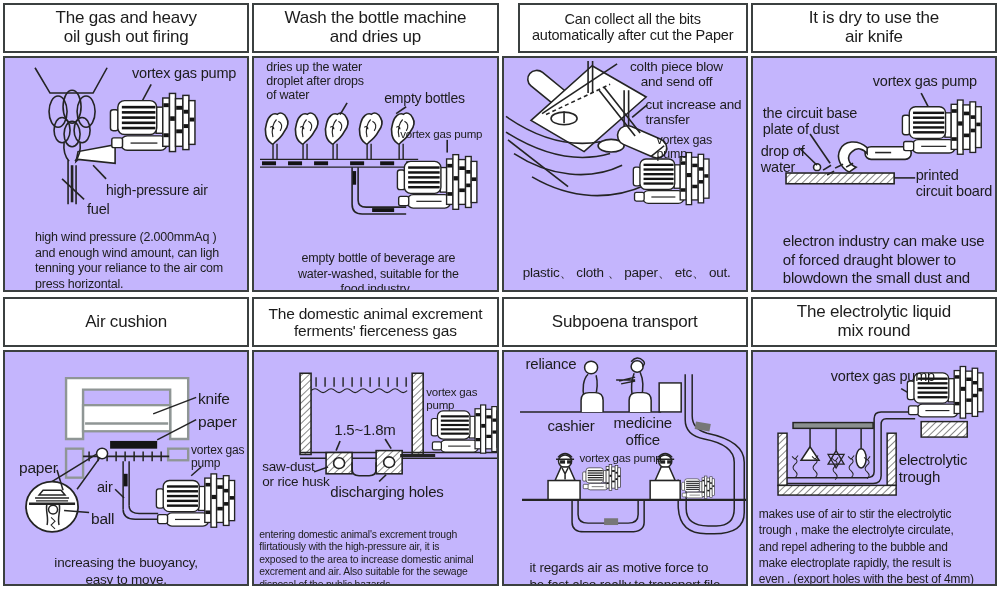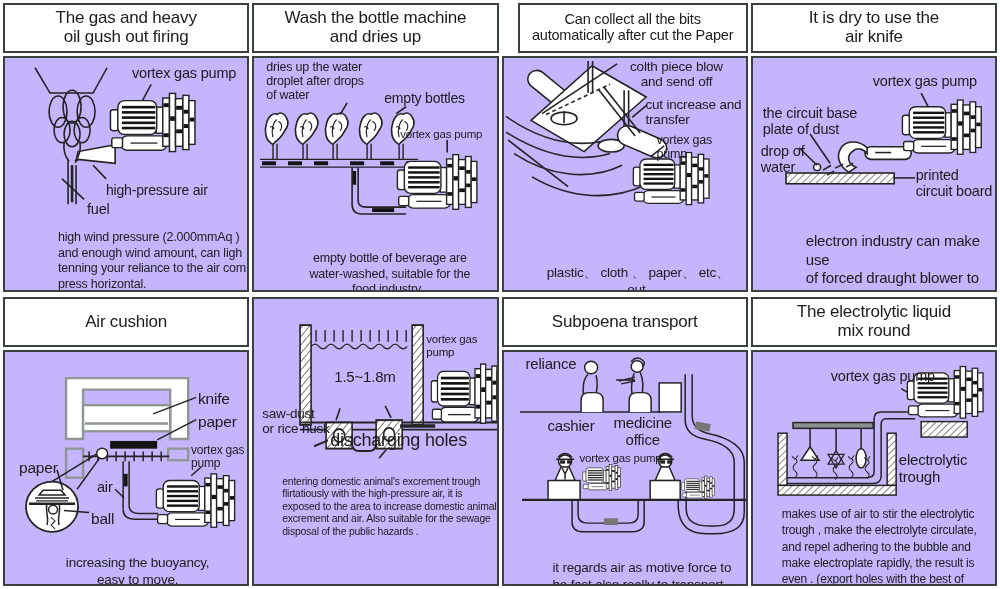--- a/index.html
+++ b/index.html
@@ -11,21 +11,21 @@
   .panel{display:flex;flex-direction:column;gap:3px;min-height:0;min-width:0;}
   .panel-title{height:46px;flex:none;border:2px solid var(--bd);
          display:flex;align-items:center;justify-content:center;text-align:center;
          white-space:pre-line;font-size:17px;line-height:1.1;color:var(--ink);
          letter-spacing:-0.2px;}
   .panel-title.t3{font-size:14.5px;margin-left:16px;}
   .panel-title.t6{font-size:15.5px;}
   .panel-body{flex:1;border:2px solid var(--bd);position:relative;overflow:hidden;background:#c4b5fd;}
   svg.art{position:absolute;inset:0;width:100%;height:100%;}
   .lbl{position:absolute;white-space:pre-line;line-height:1.1;color:var(--ink);letter-spacing:-0.2px;}
-  .cap{position:absolute;white-space:pre-line;color:var(--ink);font-size:12.5px;line-height:1.24;letter-spacing:-0.2px;margin-left:23px;}
+  .cap{position:absolute;white-space:pre-line;color:var(--ink);font-size:12.5px;line-height:1.24;letter-spacing:-0.2px;}
   .ctr{text-align:center;}
 </style>
 </head>
 <body>
 
 <svg style="position:absolute;width:0;height:0" aria-hidden="true">
   <defs>
     <pattern id="hatch" patternUnits="userSpaceOnUse" width="5" height="5" patternTransform="rotate(45)">
       <rect width="5" height="5" fill="#fff"></rect>
       <line x1="0" y1="0" x2="0" y2="5" stroke="#555" stroke-width="1.4"></line>
@@ -262,20 +262,22 @@
 pump</div>
       <div class="lbl" style="left:14px;top:107px;font-size:15.5px">paper</div>
       <div class="lbl" style="left:92px;top:128px;font-size:14.5px">air</div>
       <div class="lbl" style="left:86px;top:158px;font-size:15.5px">ball</div>
       <div class="cap ctr" style="left:36px;right:36px;top:203px;font-size:13.5px">increasing the buoyancy,
 easy to move.</div>
     </div>
   </div>
 
   <div class="panel">
+    <div class="panel-title t6">The domestic animal excrement
+ferments' fierceness gas</div>
     <div class="panel-body">
       <svg class="art" viewBox="0 0 242 240" preserveAspectRatio="none">
         <g fill="none" stroke="#242424" stroke-width="1.6">
           <rect x="46" y="22" width="11" height="84" fill="url(#hatch)"></rect>
           <rect x="158" y="22" width="11" height="84" fill="url(#hatch)"></rect>
           <path d="M62,26 V36 M71,26 V36 M80,26 V36 M89,26 V36 M98,26 V36 M107,26 V36 M116,26 V36 M125,26 V36 M134,26 V36 M143,26 V36 M152,26 V36" stroke-width="1.4"></path>
           <path d="M57,40 q4,-4 8,0 t8,0 t8,0 t8,0 t8,0 t8,0 t8,0 t8,0 t8,0 t8,0 t8,0 t8,0" stroke-width="1.1"></path>
           <line x1="46" y1="104" x2="246" y2="104"></line>
           <line x1="46" y1="110" x2="246" y2="110"></line>
           <rect x="72" y="104" width="26" height="22" fill="url(#hatch)"></rect>
@@ -288,21 +290,21 @@
           <line x1="131" y1="90" x2="137" y2="100"></line>
           <line x1="60" y1="124" x2="74" y2="119"></line>
           <line x1="125" y1="134" x2="132" y2="127"></line>
         </g>
         <use href="#pump" transform="translate(176,52) scale(0.56)"></use>
       </svg>
       <div class="lbl" style="left:172px;top:34px;font-size:11.5px">vortex gas pump</div>
       <div class="lbl" style="left:80px;top:70px;font-size:15px">1.5~1.8m</div>
       <div class="lbl" style="left:8px;top:108px;font-size:13.5px">saw-dust
 or rice husk</div>
-      <div class="lbl" style="left:76px;top:132px;font-size:18px">discharging holes</div>
+      <div class="lbl" style="left:76px;top:132px;font-size:15px">discharging holes</div>
       <div class="cap" style="left:5px;top:177px;font-size:10.4px;line-height:1.19">entering domestic animal's excrement trough
 flirtatiously with the high-pressure air, it is
 exposed to the area to increase domestic animal
 excrement and air. Also suitable for the sewage
 disposal of the public hazards .</div>
     </div>
   </div>
 
   <div class="panel">
     <div class="panel-title">Subpoena transport</div>

